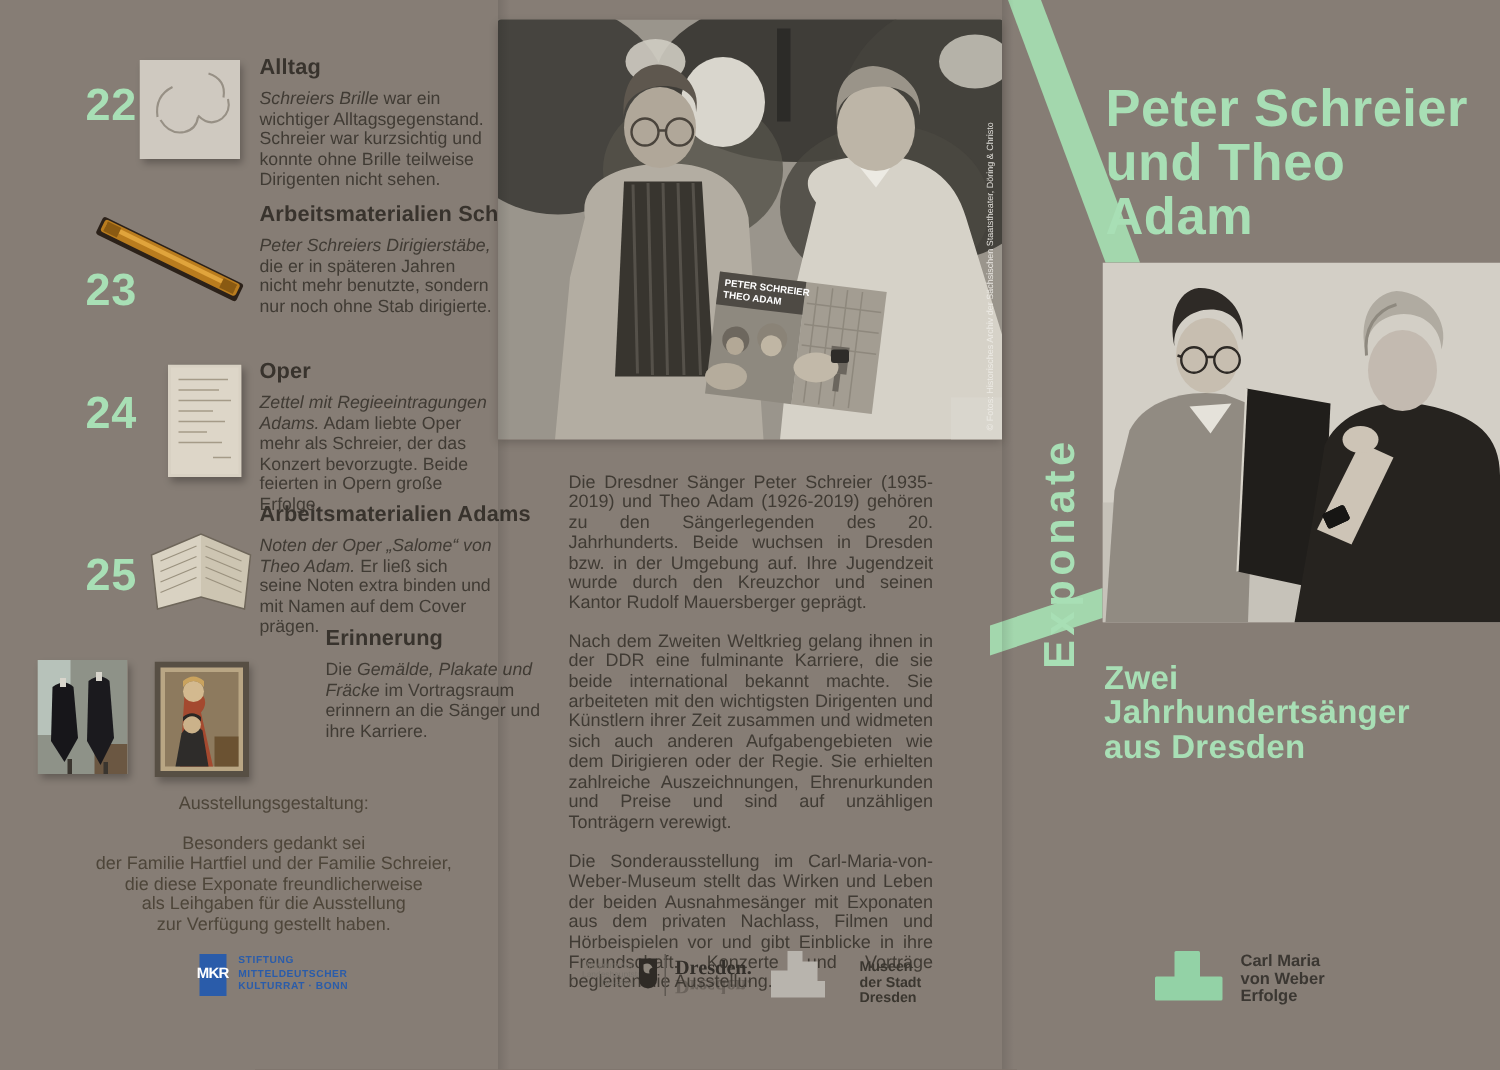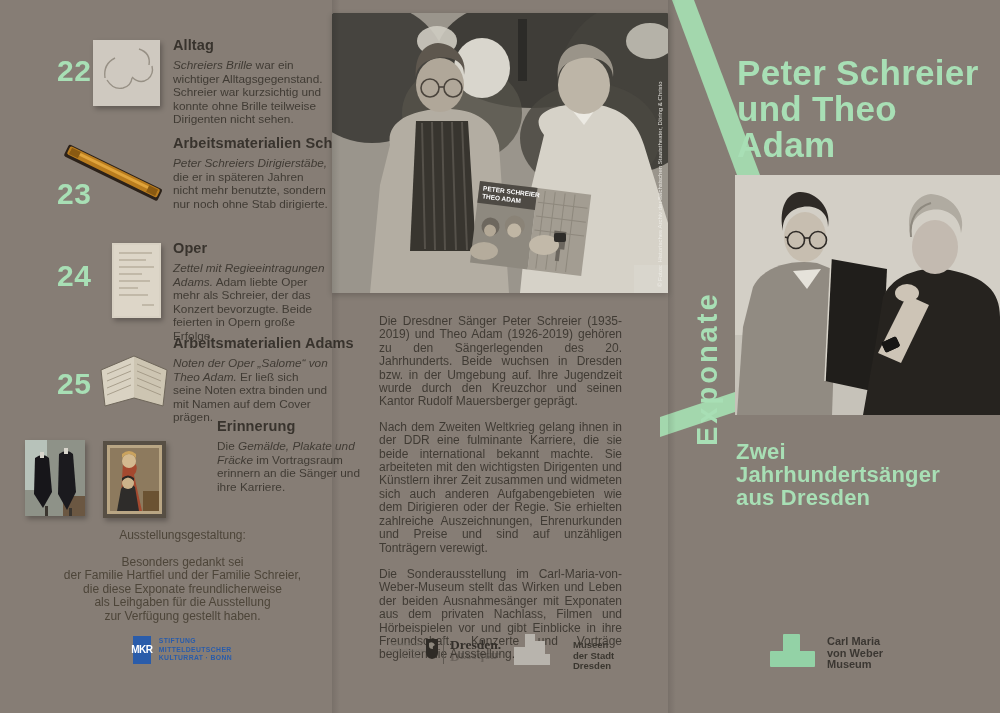--- a/index.html
+++ b/index.html
@@ -306,19 +306,19 @@
       <div>aus Dresden</div>
     </div>
 
     <svg class="abs" style="left:770px;top:634px;" width="46" height="34" viewBox="0 0 46 34">
       <rect x="13" y="0" width="17" height="18" rx="1" fill="#93d2a6"></rect>
       <rect x="0" y="17" width="45" height="16" rx="1" fill="#93d2a6"></rect>
     </svg>
     <div class="abs cmvw-txt">
       <div>Carl Maria</div>
       <div>von Weber</div>
-      <div>Museum</div>
+      <div>Erfolge</div>
     </div>
   </section>
 
   <div class="abs fold" style="left:332px;"></div>
   <div class="abs fold" style="left:668px;"></div>
 </div>
 
 </body></html>

